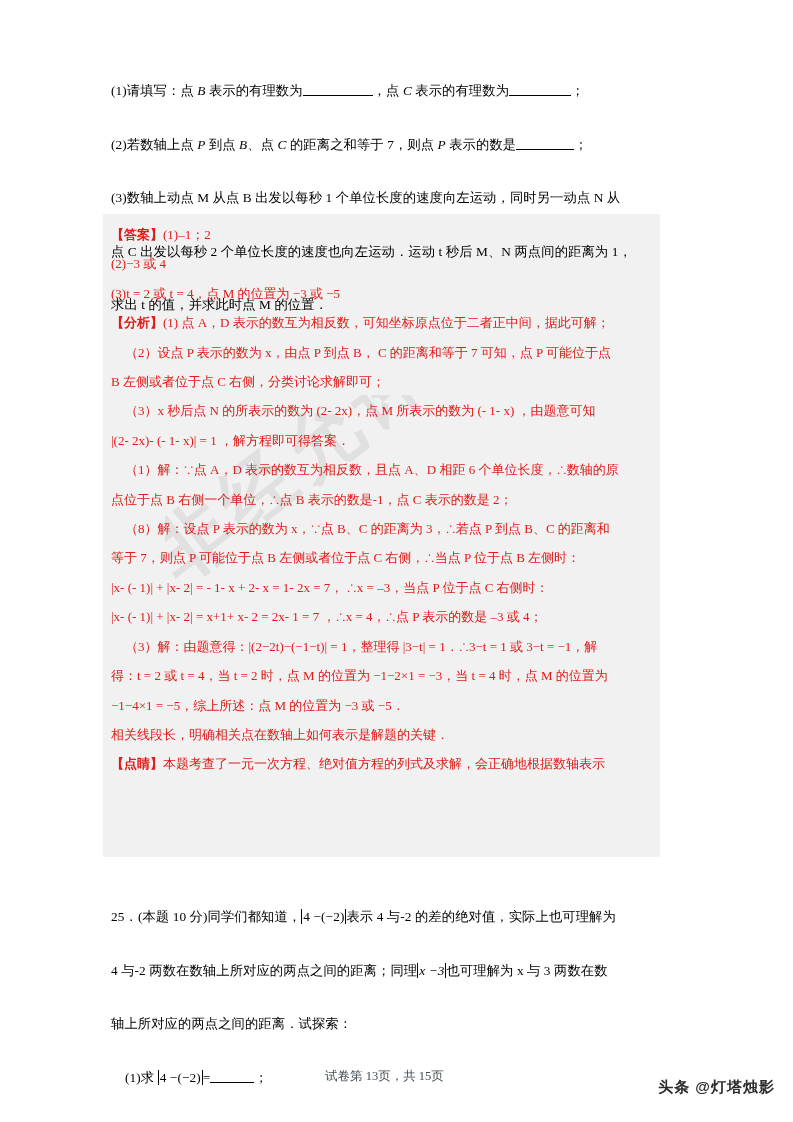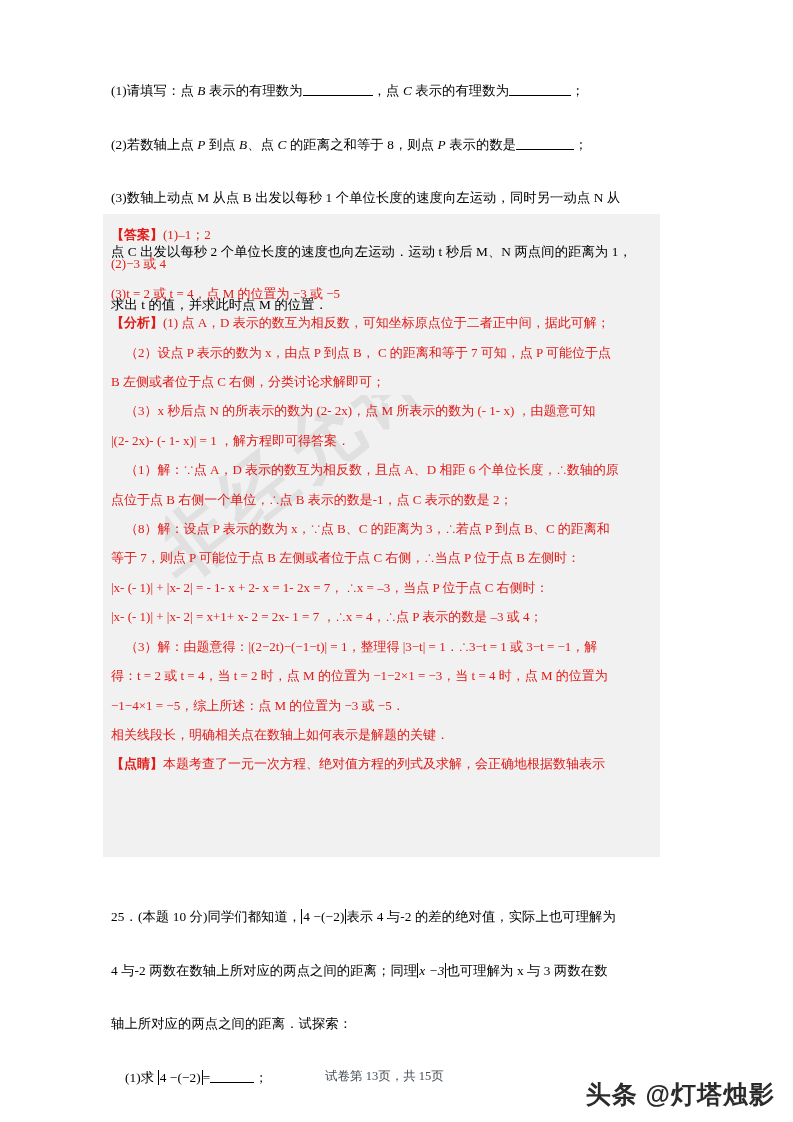--- a/index.html
+++ b/index.html
@@ -122,21 +122,21 @@
     left: 325px;
     top: 0px;
     font-size: 12.5px;
     color: #444b52;
     white-space: nowrap;
   }
   .toutiao {
     position: absolute;
     right: 18px;
     top: 1078px;
-    font-size: 25px;
+    font-size: 15px;
     color: #2b2b2b;
     font-family: "Liberation Sans", sans-serif;
     font-weight: bold;
     white-space: nowrap;
     letter-spacing: 1px;
   }
 
   .q25 {
     position: absolute;
     left: 111px;
@@ -155,21 +155,21 @@
     <span>非经允许不得水印</span>
   </div>
 
   <div class="content">
 
     <div class="line">
       <span>(1)请填写：点 </span><i>B</i><span> 表示的有理数为</span><span class="blank w70"></span><span>，点 </span><i>C</i><span> 表示的有理数为</span><span class="blank w62"></span><span>；</span>
     </div>
 
     <div class="line">
-      <span>(2)若数轴上点 </span><i>P</i><span> 到点 </span><i>B</i><span>、点 </span><i>C</i><span> 的距离之和等于 8，则点 </span><i>P</i><span> 表示的数是</span><span class="blank w58"></span><span>；</span>
+      <span>(2)若数轴上点 </span><i>P</i><span> 到点 </span><i>B</i><span>、点 </span><i>C</i><span> 的距离之和等于 7，则点 </span><i>P</i><span> 表示的数是</span><span class="blank w58"></span><span>；</span>
     </div>
 
     <div class="line">(3)数轴上动点 M 从点 B 出发以每秒 1 个单位长度的速度向左运动，同时另一动点 N 从</div>
     <div class="line">点 C 出发以每秒 2 个单位长度的速度也向左运动．运动 t 秒后 M、N 两点间的距离为 1，</div>
     <div class="line">求出 t 的值，并求此时点 M 的位置．</div>
   </div>
 
   <div class="shaded-inner" style="position:absolute;left:111px;top:220px;width:549px;">
 
     <div class="rline">

